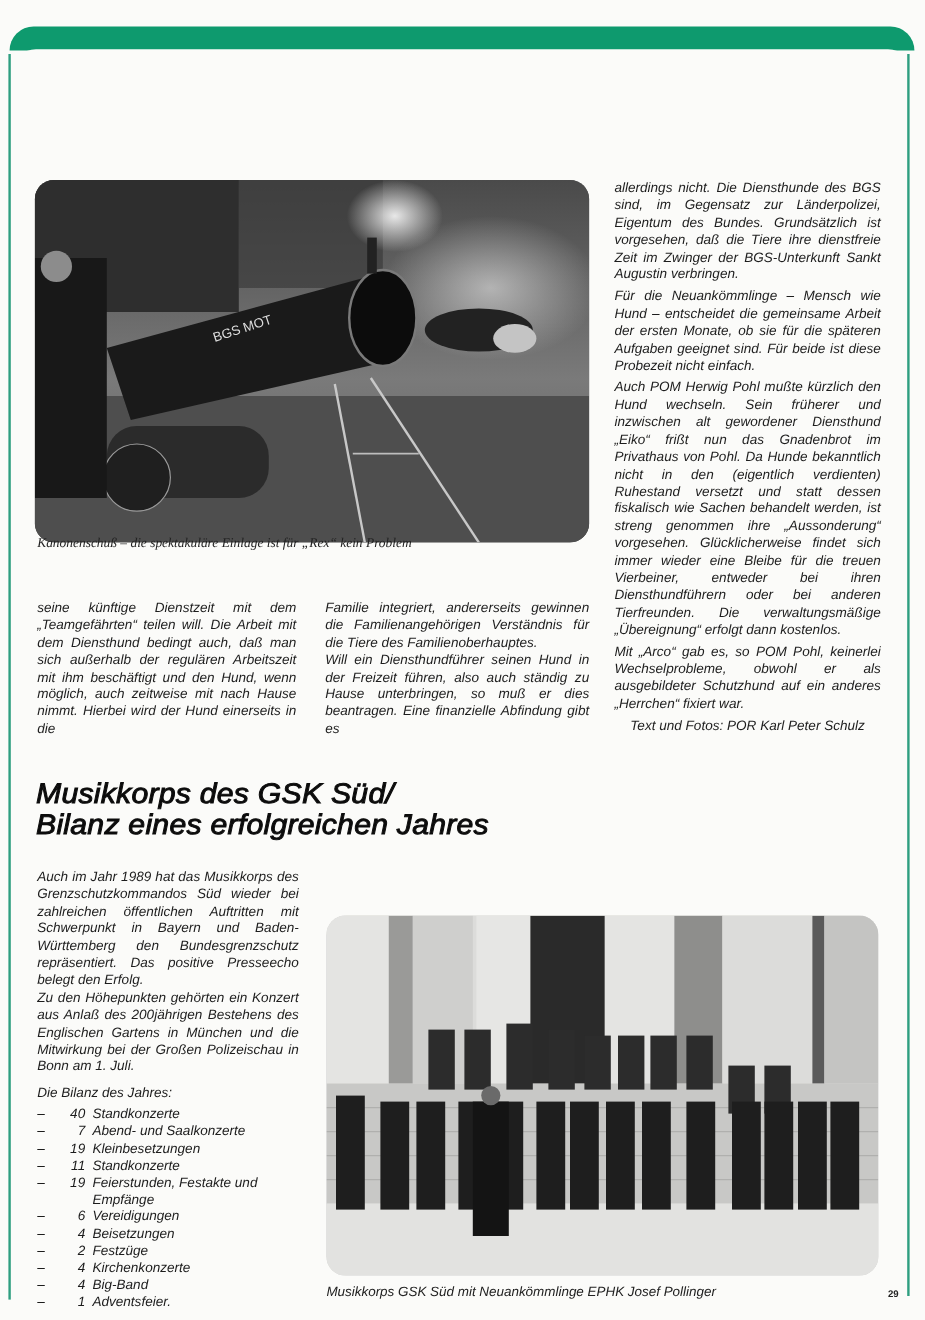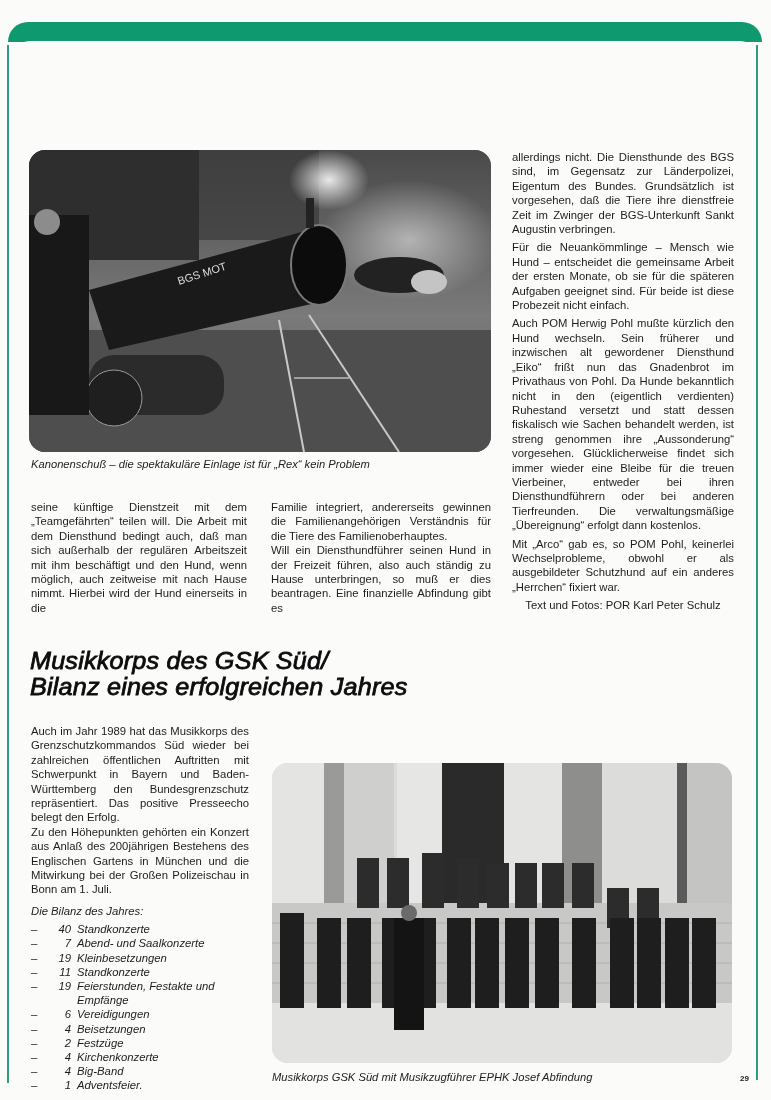--- a/index.html
+++ b/index.html
@@ -29,21 +29,21 @@
   }
   .photo svg { width: 100%; height: 100%; display: block; }
   .caption {
     position: absolute; font-style: italic; font-size: 11.2px; color: #222;
     white-space: nowrap;
   }
   .col {
     position: absolute; font-size: 11.3px; line-height: 14.4px; text-align: justify;
     color: #1d1d1d;
   }
-  .col p { margin: 0 0 4px 0; }
+  .col p { margin: 0 0 4px 0; font-style: italic; }
   .credit { text-align: center; }
   .headline {
     position: absolute; left: 30px; top: 648px; font-weight: normal; font-style: italic;
     font-size: 23.5px; line-height: 26px; letter-spacing: 0.2px; color: #0c0c0c;
     font-family: "Liberation Sans", sans-serif;
   }
   .headline div { transform: scaleX(1.07); transform-origin: left; -webkit-text-stroke: 0.8px #0c0c0c; }
   .bilanz { position: absolute; left: 31px; top: 904px; font-size: 11.3px; line-height: 14.2px; font-style: italic; }
   .bilanz-title { margin-bottom: 4px; }
   .bl-row { display: flex; }
@@ -93,21 +93,21 @@
     <line x1="280" y1="165" x2="370" y2="302" stroke="#c8c8c8" stroke-width="2"></line>
     <line x1="265" y1="228" x2="320" y2="228" stroke="#bdbdbd" stroke-width="1.5"></line>
 
     <rect x="60" y="205" width="135" height="60" rx="25" fill="#2b2b2b"></rect>
     <circle cx="85" cy="248" r="28" fill="#1f1f1f" stroke="#9a9a9a" stroke-width="1"></circle>
 
     <rect x="0" y="65" width="60" height="200" fill="#181818"></rect>
     <circle cx="18" cy="72" r="13" fill="#8c8c8c"></circle>
   </svg>
 </div>
-<div class="caption" style="left:31px; top:458px;">Kanonenschuß – die spektakuläre Einlage ist für „Rex“ kein Problem</div>
+<div class="caption" style="left:31px; top:447px;font-family:Liberation Serif, serif;">Kanonenschuß – die spektakuläre Einlage ist für „Rex“ kein Problem</div>
 
 <div class="col" style="left:31px; top:500px; width:216px;">
   <p>seine künftige Dienstzeit mit dem „Teamgefährten“ teilen will. Die Arbeit mit dem Diensthund bedingt auch, daß man sich außerhalb der regulären Arbeitszeit mit ihm beschäftigt und den Hund, wenn möglich, auch zeitweise mit nach Hause nimmt. Hierbei wird der Hund einerseits in die</p>
 </div>
 <div class="col" style="left:271px; top:500px; width:220px;">
   <p style="margin-bottom:0">Familie integriert, andererseits gewinnen die Familienangehörigen Verständnis für die Tiere des Familienoberhauptes.</p>
   <p>Will ein Diensthundführer seinen Hund in der Freizeit führen, also auch ständig zu Hause unterbringen, so muß er dies beantragen. Eine finanzielle Abfindung gibt es</p>
 </div>
 <div class="col" style="left:512px; top:150px; width:222px;">
   <p>allerdings nicht. Die Diensthunde des BGS sind, im Gegensatz zur Länderpolizei, Eigentum des Bundes. Grundsätzlich ist vorgesehen, daß die Tiere ihre dienstfreie Zeit im Zwinger der BGS-Unterkunft Sankt Augustin verbringen.</p>
@@ -235,15 +235,15 @@
       <rect x="338" y="155" width="24" height="90"></rect>
         <rect x="365" y="155" width="24" height="90"></rect>
       <rect x="393" y="155" width="24" height="90"></rect>
         <rect x="420" y="155" width="24" height="90"></rect>
     </g>
 
     <rect x="122" y="155" width="30" height="112" fill="#141414"></rect>
     <circle cx="137" cy="150" r="8" fill="#6a6a6a"></circle>
   </svg>
 </div>
-<div class="caption" style="left:272px; top:1071px;">Musikkorps GSK Süd mit Musikzugführer EPHK Josef Abfindung</div>
+<div class="caption" style="left:272px; top:1071px;">Musikkorps GSK Süd mit Neuankömmlinge EPHK Josef Pollinger</div>
 
 <div class="page-num">29</div>
 
 </body></html>

